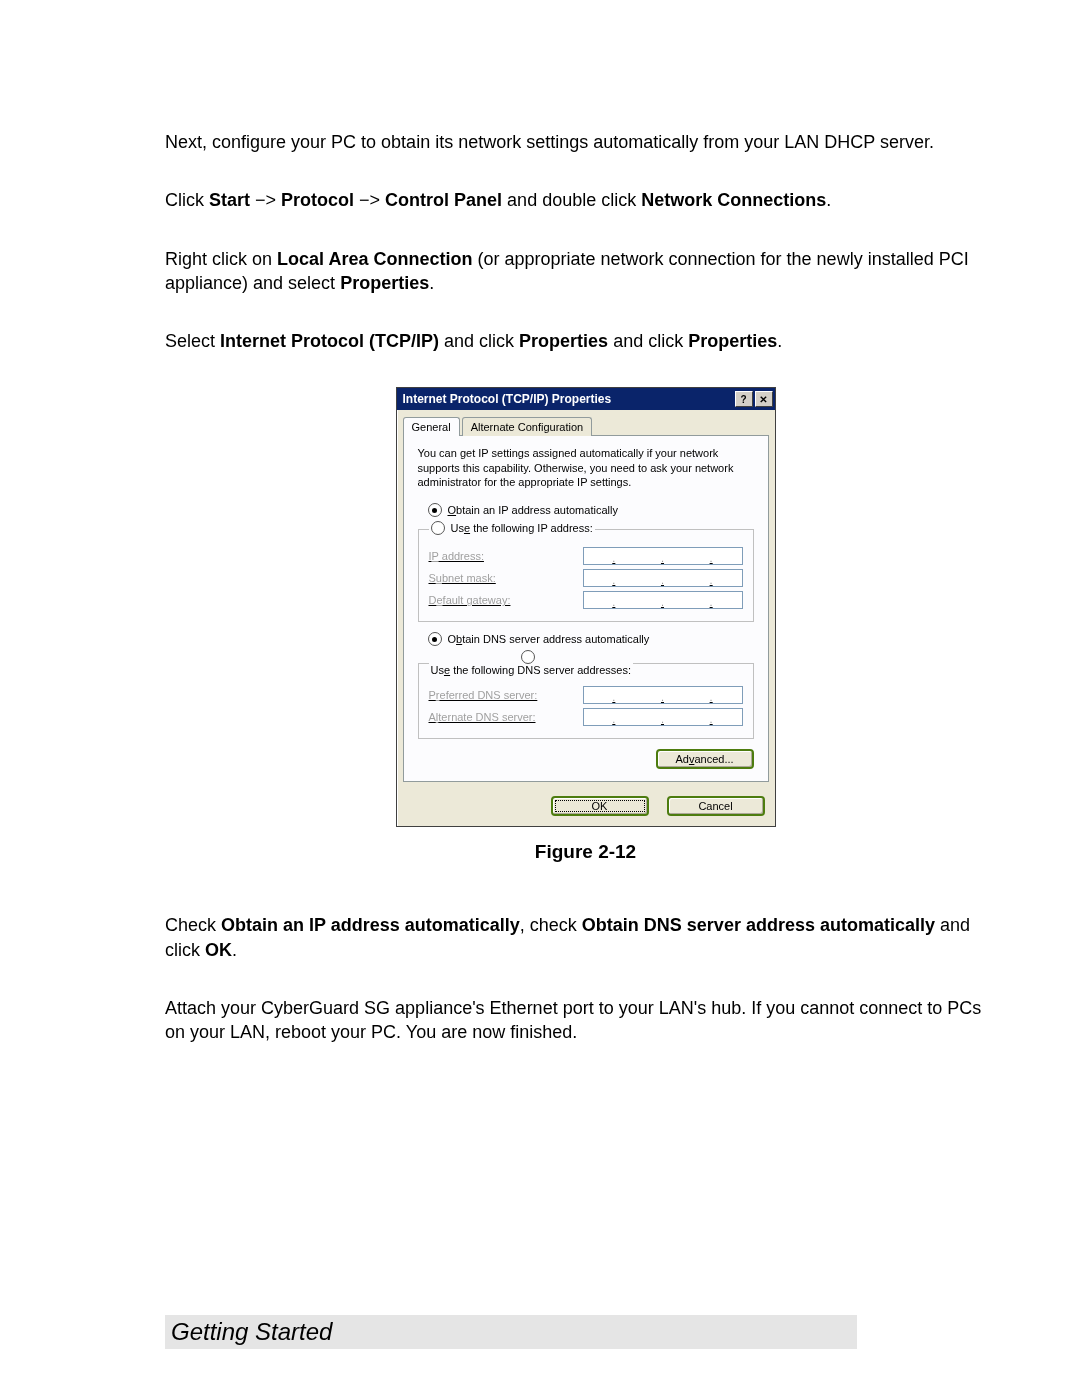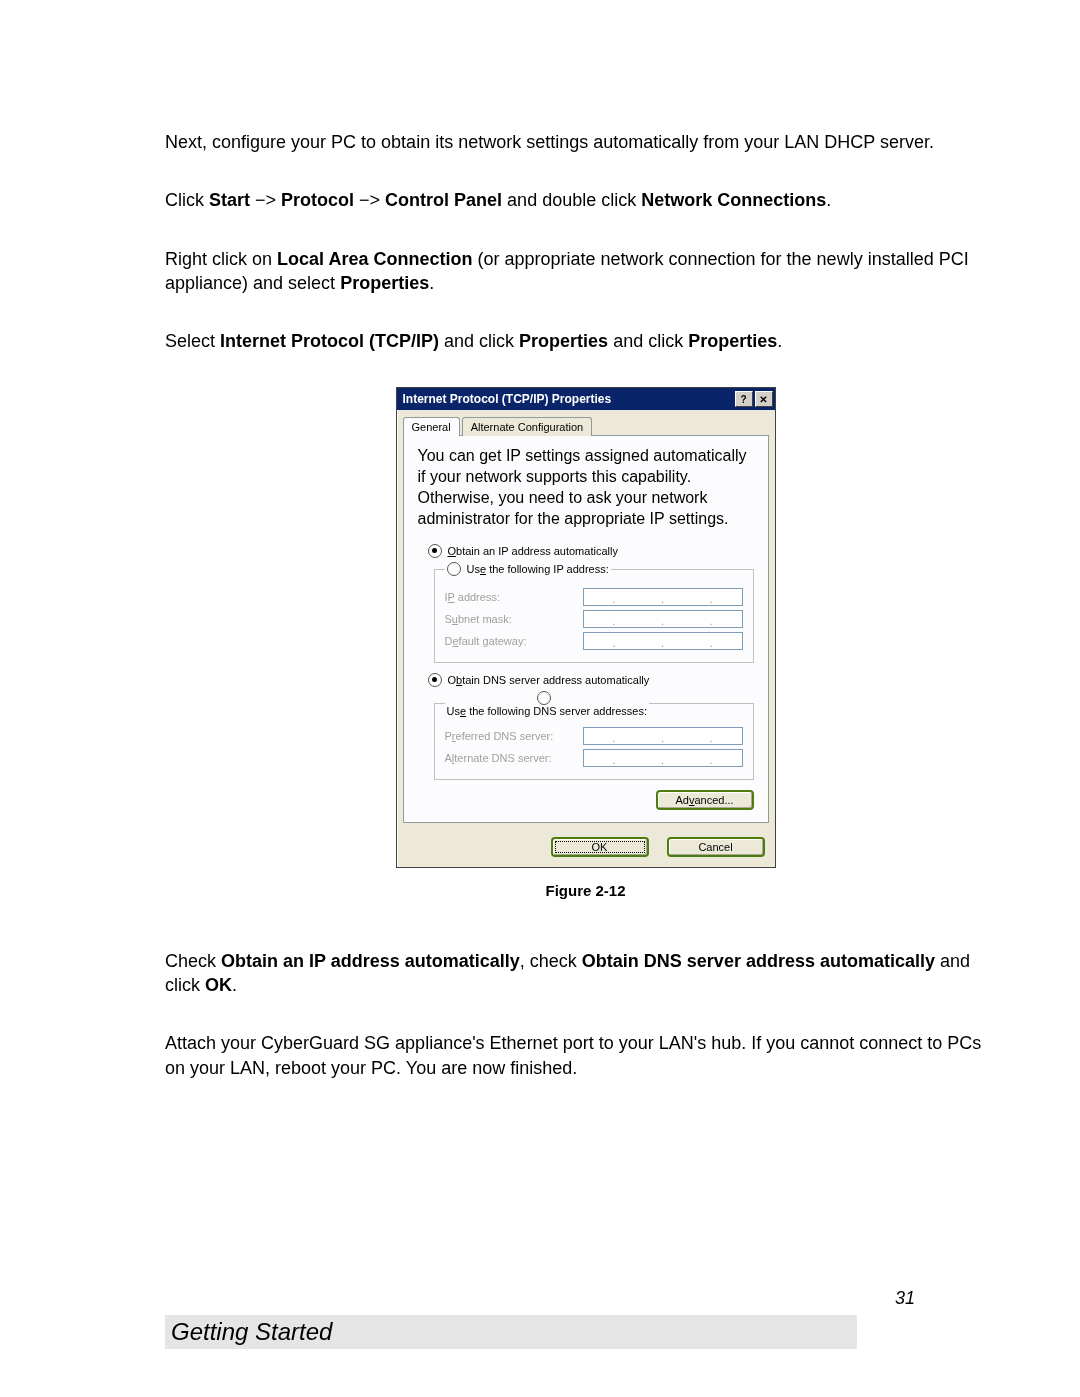--- a/index.html
+++ b/index.html
@@ -23,21 +23,21 @@
     margin: 0 0 34px 0;
   }
   .para b { font-weight: bold; }
   .figure-wrap {
     margin: 24px auto 14px auto;
     display: flex;
     justify-content: center;
   }
   .figure-caption {
     text-align: center;
-    font-size: 15px;
+    font-size: 19px;
     font-weight: bold;
     margin: 8px 0 50px 0;
   }
   
   .dialog {
     width: 378px;
     border: 1px solid #404040;
     background: #ece9d8;
     font-family: "Tahoma", Arial, sans-serif;
     box-shadow: 1px 1px 0 #fff inset;
@@ -90,21 +90,21 @@
     z-index: 2;
   }
   .tab-content {
     margin: 0 6px 6px 6px;
     border: 1px solid #919b9c;
     padding: 10px 14px 12px 14px;
     font-size: 11px;
     background: #fcfcfe;
   }
   .intro-text {
-    font-size: 16px;
+    font-size: 11px;
     line-height: 1.3;
     margin-bottom: 14px;
   }
   .radio-row {
     display: flex;
     align-items: center;
     margin: 4px 0 4px 10px;
     font-size: 11px;
   }
   .radio-dot {
@@ -120,22 +120,23 @@
   }
   .radio-dot.checked::after {
     content: "";
     width: 5px;
     height: 5px;
     background: #000;
     border-radius: 50%;
   }
   fieldset.group {
     border: 1px solid #c0c0c0;
-    margin: 0 0 10px 16px;
+    margin: 0 0 10px 0;
     padding: 6px 10px 8px 10px;
+    text-decoration: underline;
   }
   fieldset.group legend {
     font-size: 11px;
     padding: 0 2px;
   }
   .field-row {
     display: flex;
     align-items: center;
     justify-content: space-between;
     margin: 4px 0;
@@ -318,17 +319,16 @@
 
   <div class="figure-caption">Figure 2-12</div>
 
   <p class="para">
     <span>Check </span><b>Obtain an IP address automatically</b><span>, check </span><b>Obtain DNS server address automatically</b><span> and click </span><b>OK</b><span>.</span>
   </p>
 
   <p class="para">Attach your CyberGuard SG appliance's Ethernet port to your LAN's hub.  If you cannot connect to PCs on your LAN, reboot your PC.  You are now finished.</p>
 
   <div class="footer">
-    <div class="page-number">31</div>
     <div class="footer-bar">Getting Started</div>
   </div>
 
 </div>
 
 </body></html>

